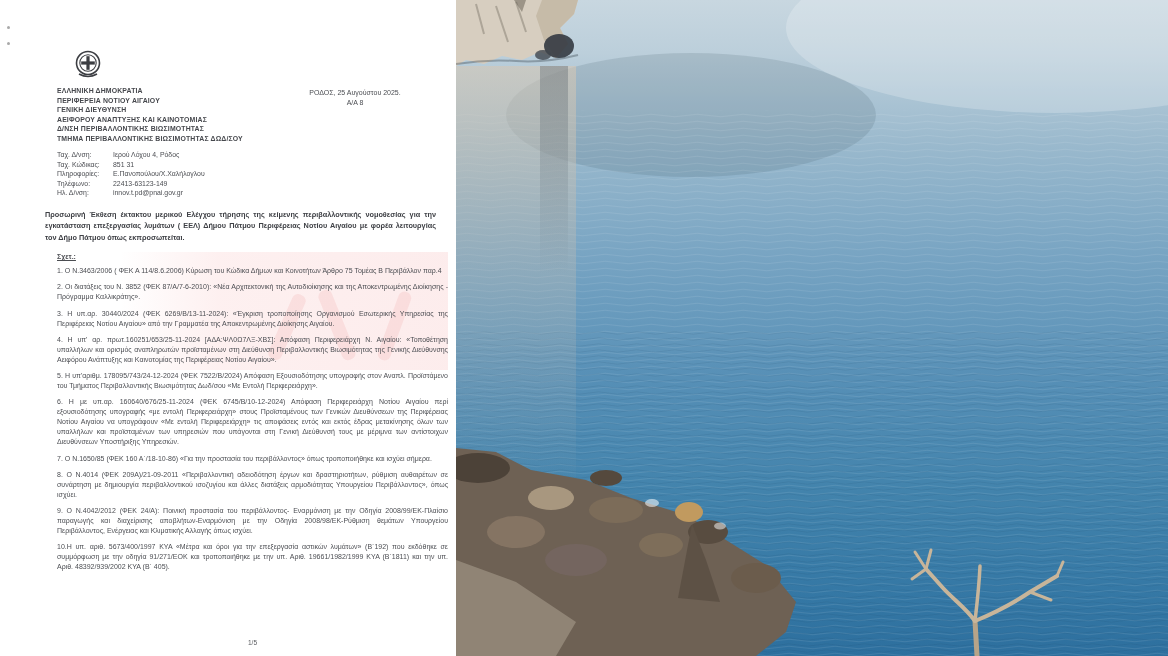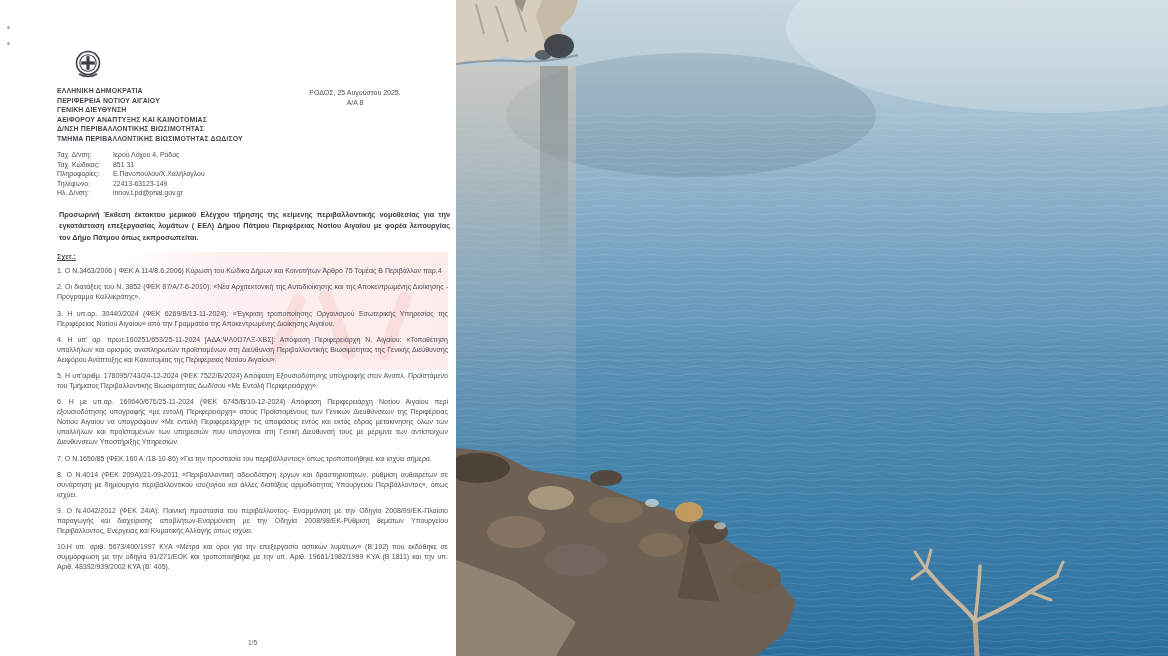--- a/index.html
+++ b/index.html
@@ -17,21 +17,21 @@
   .hdr{position:absolute;left:57px;top:86px;width:250px;font-size:6.9px;font-weight:bold;
        line-height:9.6px;letter-spacing:.15px;color:#46484d;}
   .dateblk{position:absolute;left:280px;top:88px;width:150px;text-align:center;
        font-size:7px;line-height:10px;color:#4b4d52;}
 
   .contact{position:absolute;left:57px;top:150px;width:240px;font-size:6.9px;line-height:9.6px;}
   .contact .row{display:flex;}
   .contact .lbl{width:56px;flex:0 0 56px;}
   .contact .val{flex:1;}
 
-  .subject{position:absolute;left:59px;top:209px;width:391px;font-size:7.3px;font-weight:bold;
+  .subject{position:absolute;left:45px;top:209px;width:391px;font-size:7.3px;font-weight:bold;
        line-height:11.4px;text-align:justify;color:#3f4146;}
 
   .refs{position:absolute;left:57px;top:252px;width:391px;font-size:7px;line-height:9.9px;
        text-align:justify;color:#4b4d52;}
   .refs .reflabel{font-weight:bold;text-decoration:underline;margin:0 0 4px 0;}
   .refs p{margin:0 0 6.5px 0;}
 
   .watermark{position:absolute;left:120px;top:252px;width:328px;height:118px;pointer-events:none;
        background:linear-gradient(90deg,rgba(250,205,205,0) 0%,rgba(250,205,205,.30) 30%,rgba(248,200,200,.34) 100%);}
   .wm-stroke{position:absolute;background:rgba(240,150,150,.18);border-radius:6px;}

